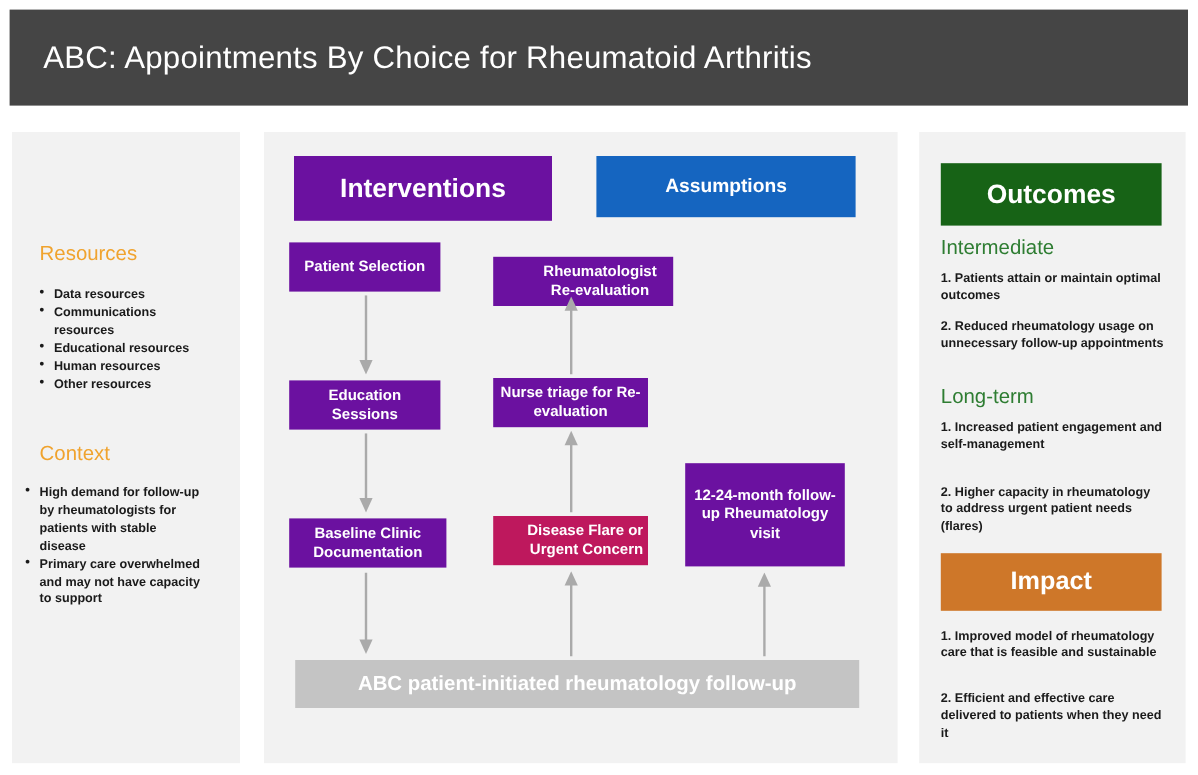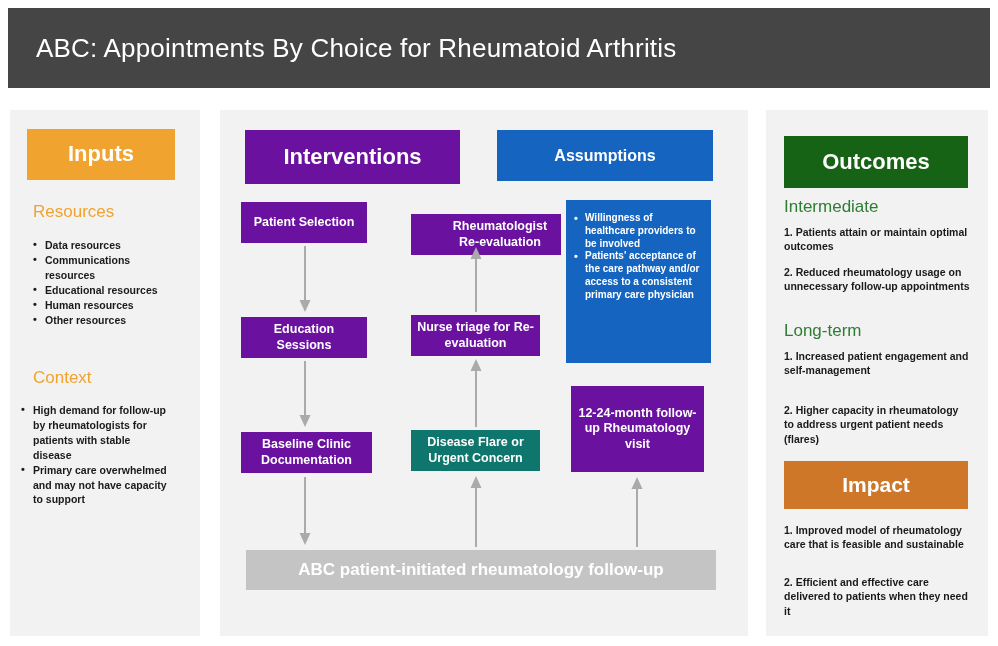--- a/index.html
+++ b/index.html
@@ -79,21 +79,21 @@
   
   .flow-box {
     position: absolute;
     display: flex; align-items: center; justify-content: center;
     text-align: center;
     color: #ffffff; font-weight: bold;
     font-size: 12.5px; line-height: 1.25;
     padding: 2px 4px;
   }
   .purple { background: #6B11A0; }
-  .blue   { background: #0f766e; }
+  .blue   { background: #be185d; text-align: right; }
   .gray   { background: #c4c4c4; }
 
   .box-patient-selection   { left: 241px; top: 202px; width: 126px; height: 41px; }
   .box-education-sessions  { left: 241px; top: 317px; width: 126px; height: 41px; }
   .box-baseline-clinic     { left: 241px; top: 432px; width: 131px; height: 41px; }
 
   .box-rheum-reeval        { left: 411px; top: 214px; width: 150px; height: 41px; padding-left: 32px; }
   .box-nurse-triage        { left: 411px; top: 315px; width: 129px; height: 41px; }
   .box-disease-flare       { left: 411px; top: 430px; width: 129px; height: 41px; }
 
@@ -153,21 +153,20 @@
 <div id="root">
 
   <div class="header-bar">
     <div class="header-title">ABC: Appointments By Choice for Rheumatoid Arthritis</div>
   </div>
 
   <div class="panel panel-inputs"></div>
   <div class="panel panel-middle"></div>
   <div class="panel panel-outcomes"></div>
 
-  <div class="banner banner-inputs">Inputs</div>
 
   <div class="sec-head orange head-resources">Resources</div>
   <ul class="bullets list-resources">
     <li>Data resources</li>
     <li>Communications resources</li>
     <li>Educational resources</li>
     <li>Human resources</li>
     <li>Other resources</li>
   </ul>
 
@@ -181,26 +180,20 @@
   <div class="banner banner-assumptions">Assumptions</div>
 
   <div class="flow-box purple box-patient-selection">Patient Selection</div>
   <div class="flow-box purple box-baseline-clinic">Baseline Clinic Documentation</div>
   <div class="flow-box purple box-education-sessions">Education Sessions</div>
 
   <div class="flow-box purple box-rheum-reeval">Rheumatologist Re-evaluation</div>
   <div class="flow-box purple box-nurse-triage">Nurse triage for Re-evaluation</div>
   <div class="flow-box blue box-disease-flare">Disease Flare or Urgent Concern</div>
 
-  <div class="assump-card">
-    <ul>
-      <li>Willingness of healthcare providers to be involved</li>
-      <li>Patients' acceptance of the care pathway and/or access to a consistent primary care physician</li>
-    </ul>
-  </div>
   <div class="flow-box purple box-12-24-month">12-24-month follow-up Rheumatology visit</div>
 
   <div class="flow-box gray box-abc-followup">ABC patient-initiated rheumatology follow-up</div>
 
   <svg class="arrow" style="left:296px; top:246px;" width="18" height="66" viewBox="0 0 18 66">
     <line x1="9" y1="0" x2="9" y2="57" stroke="#aaaaaa" stroke-width="2"></line>
     <polygon points="9,66 3.5,54 14.5,54" fill="#aaaaaa"></polygon>
   </svg>
 
   <svg class="arrow" style="left:296px; top:361px;" width="18" height="66" viewBox="0 0 18 66">

